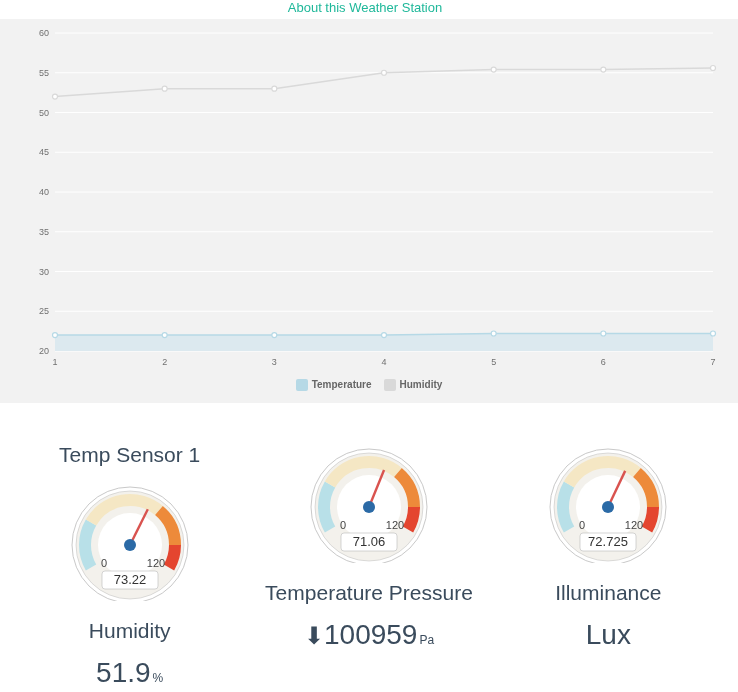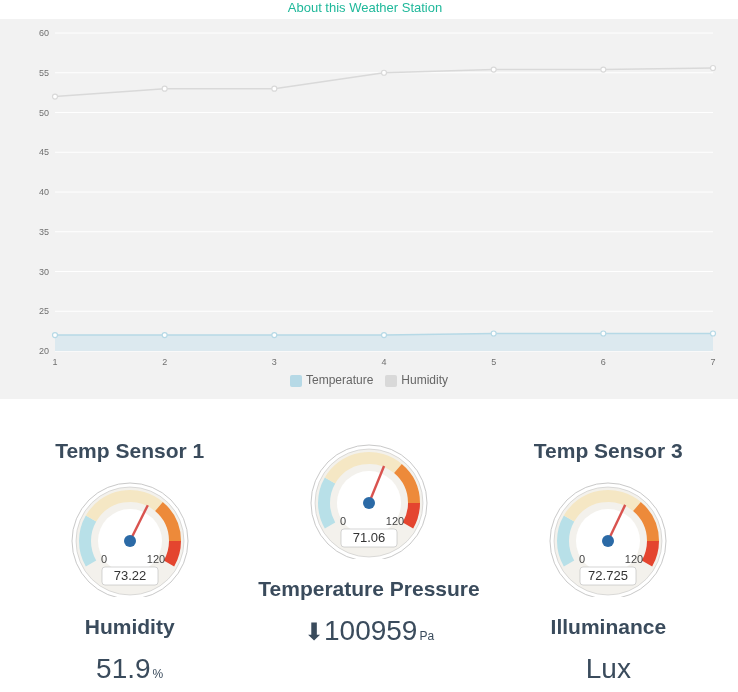--- a/index.html
+++ b/index.html
@@ -20,43 +20,44 @@
     background: #f2f2f2;
     padding: 8px 0 12px 0;
     position: relative;
   }
   .chart-svg { display: block; margin: 0 auto; }
   .legend {
     display: flex;
     justify-content: center;
     align-items: center;
     gap: 12px;
-    font-size: 12px;
+    font-size: 10px;
     color: #666;
-    margin-top: 6px;
+    margin-top: 12px;
+    font-weight: bold;
   }
   .legend .swatch {
     width: 12px; height: 12px; border-radius: 2px;
     display: inline-block; margin-right: 4px; vertical-align: middle;
   }
   .swatch.temp { background: #b6d9e6; }
   .swatch.hum  { background: #d9d9d9; }
   .gap { height: 40px; background: #fff; }
   .grid {
     display: flex;
     justify-content: space-around;
     padding: 0 10px;
   }
   .col {
     flex: 1 1 0;
     text-align: center;
   }
   .h {
     font-size: 21px;
-    font-weight: 700;
+    font-weight: 400;
     color: #3a4b5c;
     margin-bottom: 14px;
   }
   .gauge-wrap {
     display: flex;
     justify-content: center;
     margin-bottom: 18px;
   }
   .big {
     font-size: 28px;
@@ -186,21 +187,20 @@
       </div>
     <div class="h">Temperature Pressure</div>
     <div class="readout-row">
       <span class="arrow">⬇︎</span>
       <span class="big">100959</span>
         <span class="unit">Pa</span>
     </div>
   </div>
 
   <div class="col">
-    <div class="h">Temp Sensor 3</div>
     <div class="gauge-wrap">
         <svg id="g3" width="120" height="120">
           <circle cx="60" cy="64" r="58" fill="#fff" stroke="#c9c9c9" stroke-width="1"></circle>
           <circle cx="60" cy="64" r="54" fill="#f3f1ec" stroke="#bdbdbd" stroke-width="0.5"></circle>
           <path d="M 21.02885682970026 86.5 A 45 45 0 0 1 21.02885682970026 41.5" stroke="#b8e0e8" stroke-width="12" fill="none"></path>
           <path d="M 21.02885682970026 41.5 A 45 45 0 0 1 88.92544243589427 29.52800005964599" stroke="#f5e7c4" stroke-width="12" fill="none"></path>
           <path d="M 88.92544243589427 29.52800005964599 A 45 45 0 0 1 105 64" stroke="#ed8a3a" stroke-width="12" fill="none"></path>
           <path d="M 105 64 A 45 45 0 0 1 98.97114317029974 86.5" stroke="#e4452f" stroke-width="12" fill="none"></path>
           <circle cx="60" cy="64" r="32" fill="#fff"></circle>
           <text class="gtext" x="34" y="86" text-anchor="middle">0</text>

